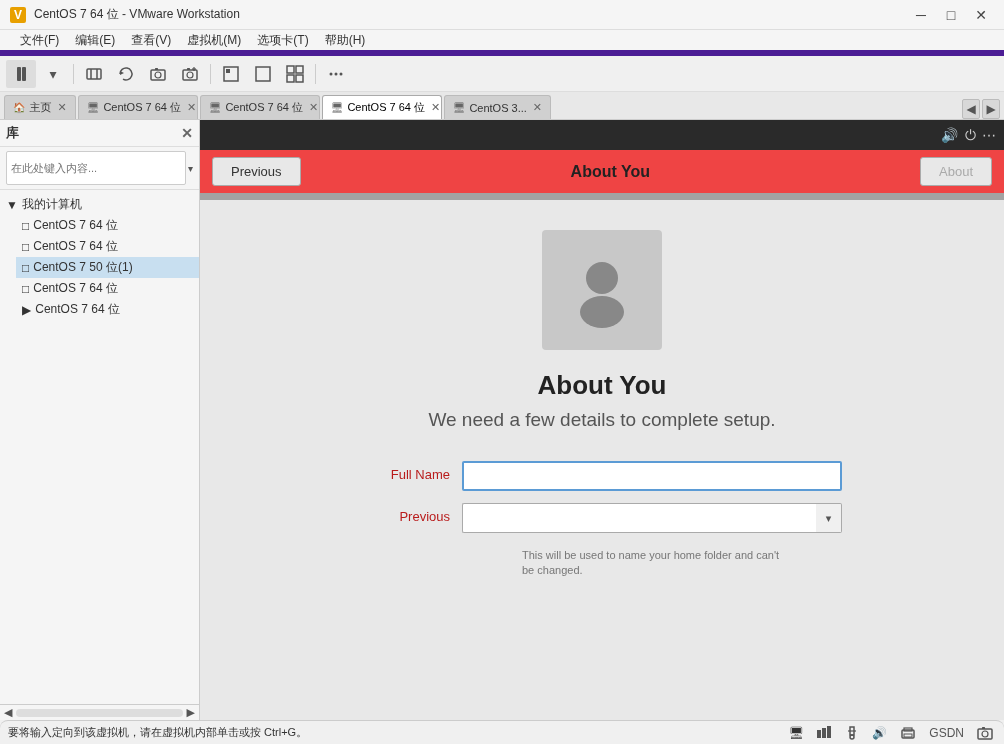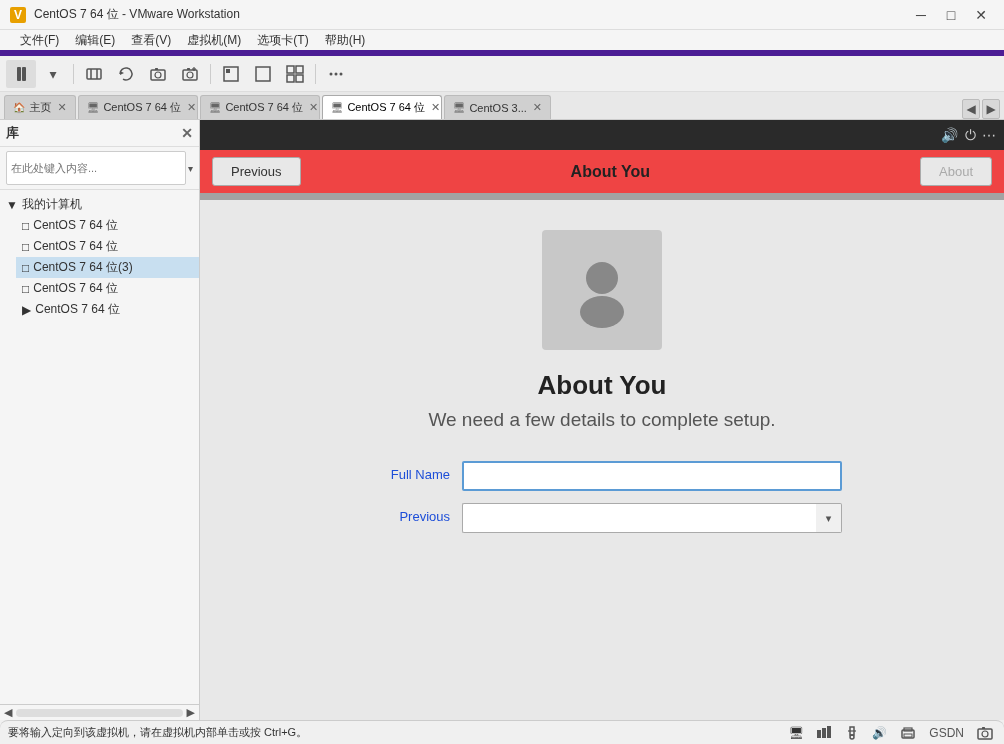--- a/index.html
+++ b/index.html
@@ -318,21 +318,21 @@
       display: flex;
       align-items: flex-start;
       margin-bottom: 12px;
       width: 480px;
     }
     .form-label {
       width: 100px;
       text-align: right;
       padding-right: 12px;
       font-size: 13px;
-      color: #1d4ed8;
+      color: #b91c1c;
       padding-top: 6px;
     }
     .form-input {
       flex: 1;
       height: 30px;
       border: 2px solid #5b9bd5;
       border-radius: 2px;
       padding: 0 6px;
       font-size: 13px;
       background: white;
@@ -547,21 +547,21 @@
       <div class="tree-item tree-indent">
         <span class="tree-icon">□</span>
         <span>CentOS 7 64 位</span>
       </div>
       <div class="tree-item tree-indent">
         <span class="tree-icon">□</span>
         <span>CentOS 7 64 位</span>
       </div>
       <div class="tree-item tree-indent selected">
         <span class="tree-icon">□</span>
-        <span>CentOS 7 64 位(3)</span>
+        <span>CentOS 7 50 位(1)</span>
       </div>
       <div class="tree-item tree-indent">
         <span class="tree-icon">□</span>
         <span>CentOS 7 64 位</span>
       </div>
       <div class="tree-item tree-indent">
         <span class="tree-icon">▶</span>
         <span>CentOS 7 64 位</span>
       </div>
     </div>
@@ -607,20 +607,23 @@
           </div>
 
           <div class="form-group">
             <label class="form-label">Previous</label>
             <div class="form-input-with-arrow">
               <input type="text" value="" style="">
               <div class="form-input-arrow-btn">▾</div>
             </div>
           </div>
 
+          <div class="form-hint-col">
+            <div class="form-hint">This will be used to name your home folder and can't be changed.</div>
+          </div>
 
         </div>
       </div>
     </div>
   </div>
 </div>
 
 <div class="statusbar">
   <span class="statusbar-text">要将输入定向到该虚拟机，请在虚拟机内部单击或按 Ctrl+G。</span>
   <div class="statusbar-icons">

